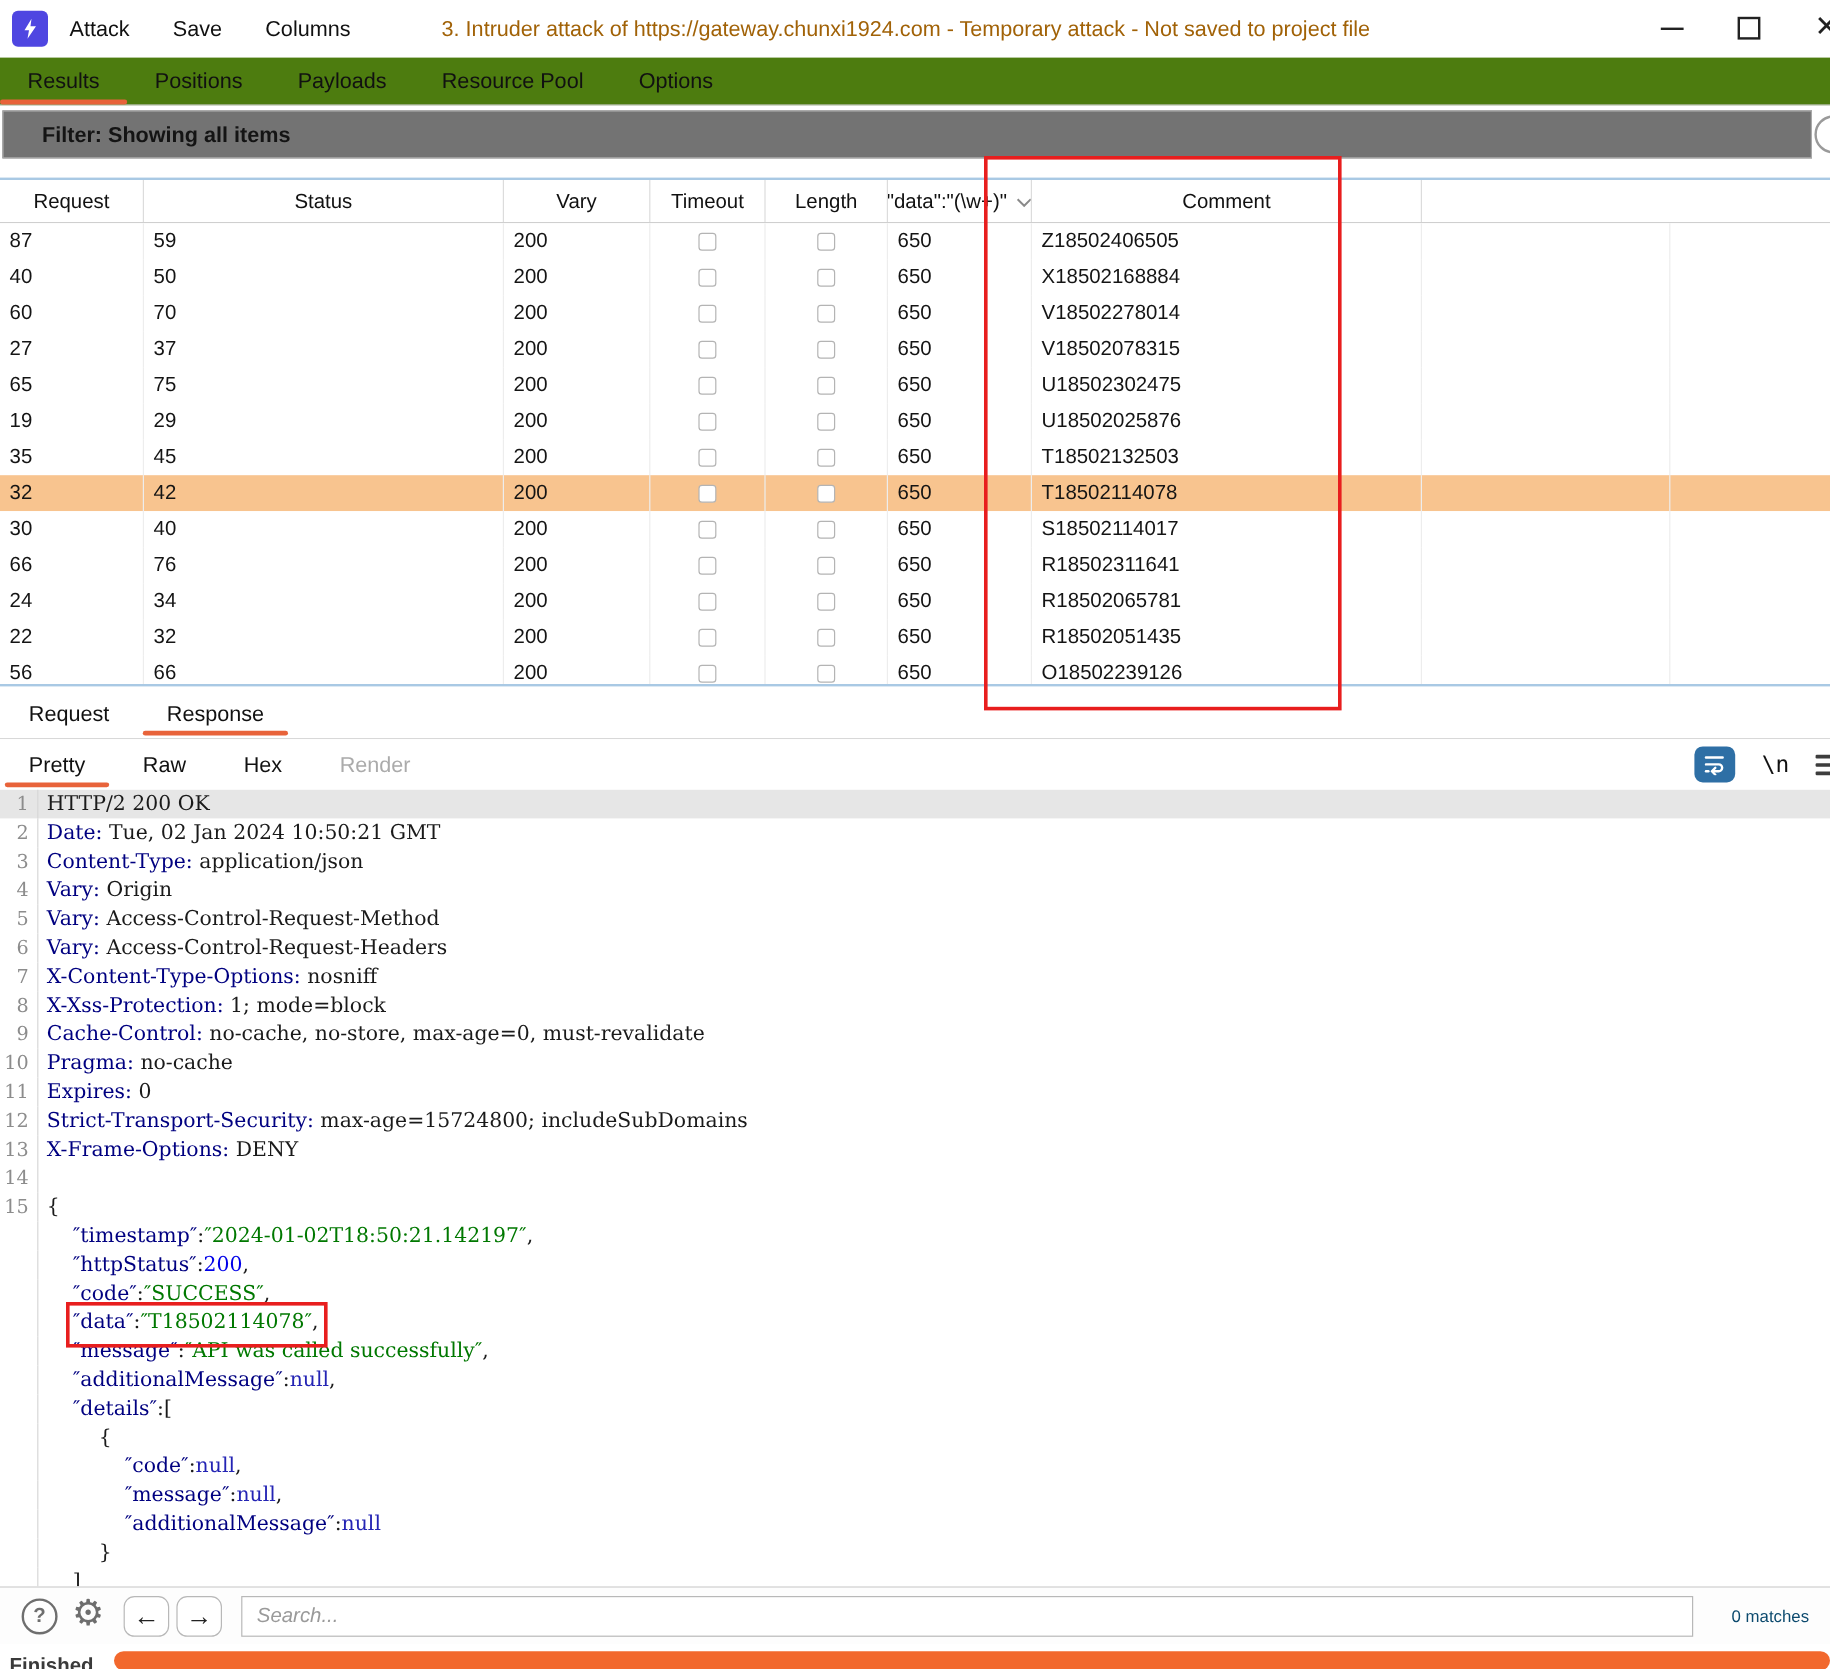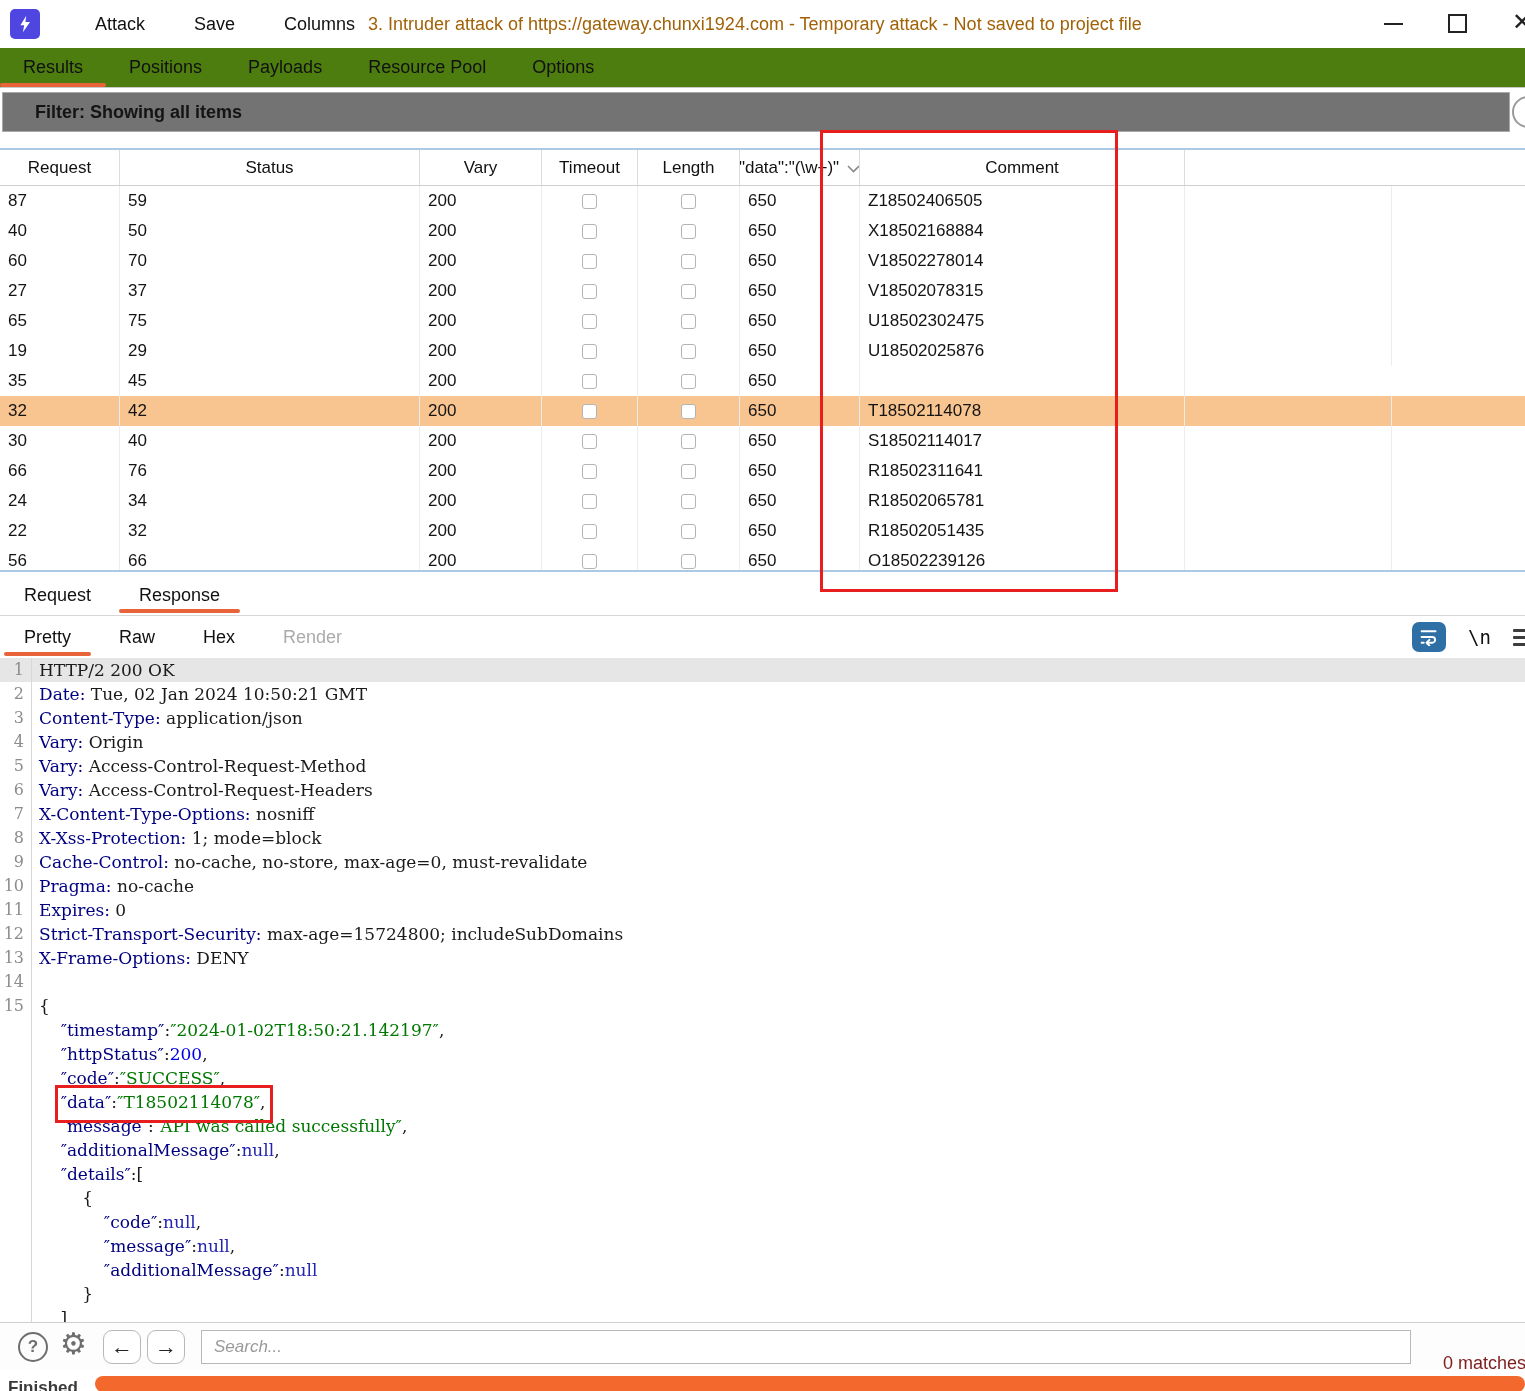--- a/index.html
+++ b/index.html
@@ -5,21 +5,21 @@
   * { box-sizing: border-box; margin: 0; padding: 0; }
   html,body { width:1525px; height:1391px; overflow:hidden; background:#fff;
               font-family:"Liberation Sans", sans-serif; }
   #root { position:relative; width:1525px; height:1391px; background:#fff; overflow:hidden; }
 
   
   #titlebar { position:absolute; left:0; top:0; width:100%; height:48px; background:#fff;
               display:flex; align-items:center; }
   .app-icon { position:absolute; left:10px; top:9px; width:30px; height:30px; border-radius:5px;
               background:#4f46e1; display:flex; align-items:center; justify-content:center; }
-  #menubar { position:absolute; left:58px; top:0; height:48px; display:flex; align-items:center; gap:49px;margin-left:37px; }
+  #menubar { position:absolute; left:58px; top:0; height:48px; display:flex; align-items:center; gap:36px; }
   .menu-item { font-size:18px; color:#111; cursor:default; }
   #win-title { position:absolute; left:368px; top:0; height:48px; line-height:48px;
                font-size:18px; color:#a16207; white-space:nowrap; }
   .win-min { position:absolute; left:1384px; top:23px; width:19px; height:2px; background:#222; }
   .win-max { position:absolute; left:1448px; top:14px; width:19px; height:19px; border:2px solid #222; }
   .win-close { position:absolute; left:1512px; top:8px; font-size:24px; color:#222; width:30px; }
 
   
   #maintabs { position:absolute; left:0; top:48px; width:100%; height:40px; background:#4d7c0f;
               border-bottom:1px solid #c9c9c9; display:flex; align-items:stretch; }
@@ -97,22 +97,22 @@
               display:flex; align-items:center; justify-content:center; }
   .gear-btn { position:absolute; left:60px; top:3px; font-size:30px; color:#6e6e6e; }
   .nav-btn { position:absolute; top:7px; width:38px; height:34px; border:1.5px solid #b8b8b8;
              border-radius:9px; background:#fff; font-size:22px; color:#222;
              display:flex; align-items:center; justify-content:center; }
   #btn-back { left:103px; } #btn-fwd { left:147px; }
   #search-input { position:absolute; left:201px; top:7px; width:1210px; height:34px;
                   border:1px solid #b8b8b8; background:#fff; font-size:17px; padding:0 12px;
                   font-family:"Liberation Sans",sans-serif; color:#222; }
   #search-input::placeholder { font-style:italic; color:#9a9a9a; }
-  #matches { position:absolute; left:1443px; top:16px; height:48px; line-height:48px; font-size:18px;
-             color:#7f1d1d; white-space:nowrap; }
+  #matches { position:absolute; left:1443px; top:0; height:48px; line-height:48px; font-size:14px;
+             color:#0c4a6e; white-space:nowrap; }
 
   
   #statusrow { position:absolute; left:0; top:1370px; width:100%; height:40px; background:#fff; }
   #finished { position:absolute; left:8px; top:8px; font-size:17px; font-weight:bold; color:#3a3a3a; }
   #progress { position:absolute; left:95px; top:6px; width:1430px; height:16px; background:#f2682d;
               border-radius:8px; }
 </style>
 </head>
 <body>
 
@@ -258,20 +258,21 @@
           <div class="td">35</div>
           <div class="td">45</div>
           <div class="td">200</div>
           <div class="td ckcell">
             <span class="checkbox"></span>
           </div>
           <div class="td ckcell">
             <span class="checkbox"></span>
           </div>
           <div class="td">650</div>
+          <div class="td">T18502132503</div>
           <div class="td"></div>
           <div class="td"></div>
         </div>
         <div class="trow tgrid sel">
           <div class="td">32</div>
           <div class="td">42</div>
           <div class="td">200</div>
           <div class="td ckcell">
             <span class="checkbox"></span>
           </div>

